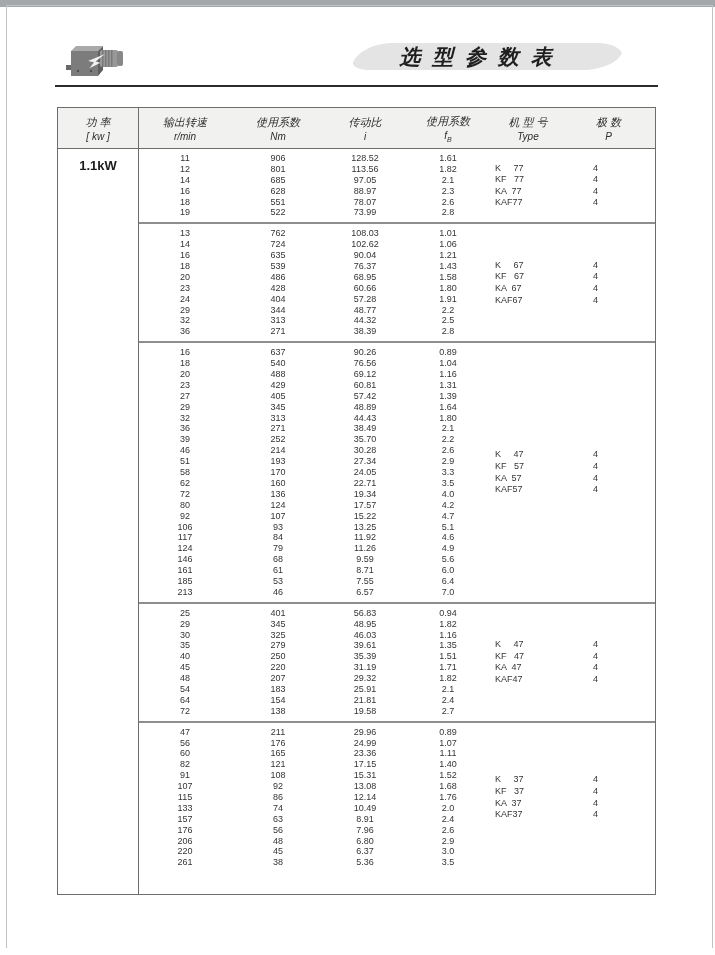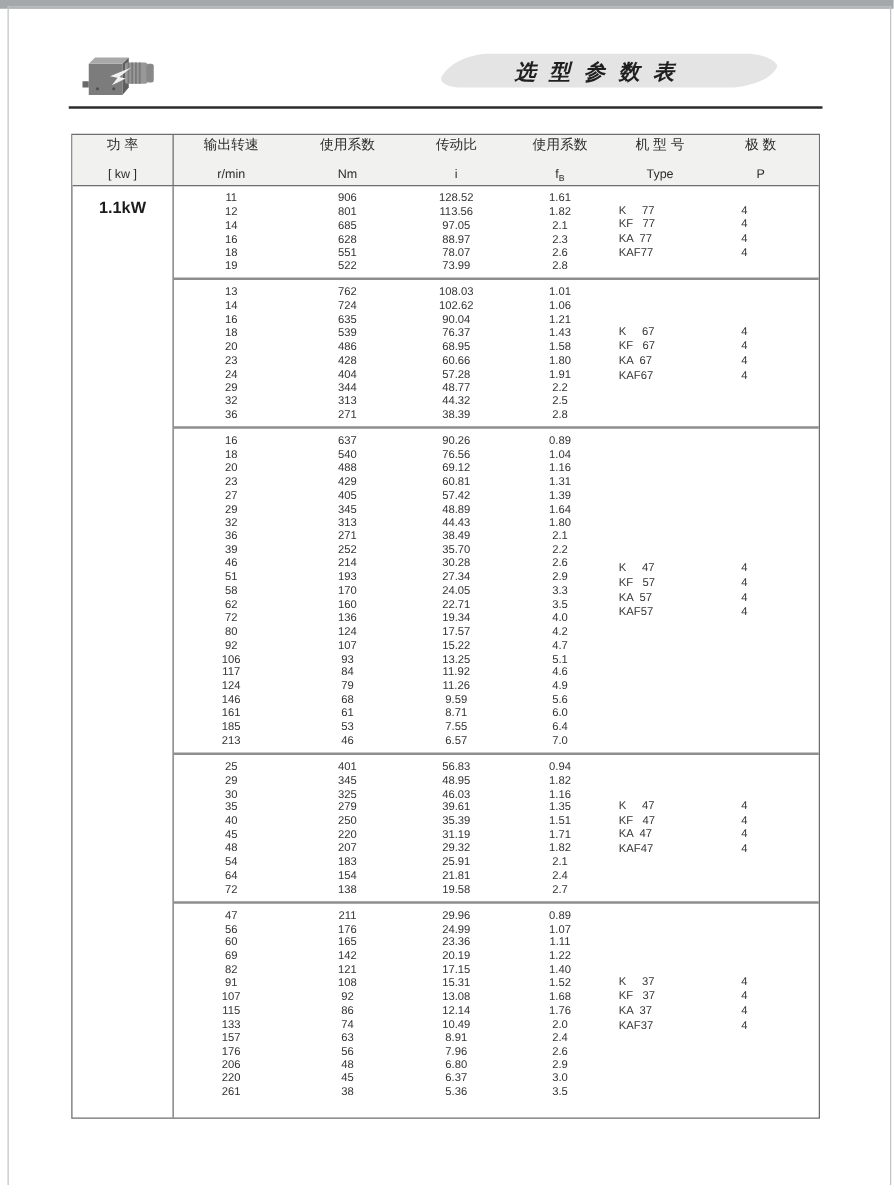--- a/index.html
+++ b/index.html
@@ -10,29 +10,29 @@
   .frame-left{left:6px;top:5px;width:1px;height:943px;}
   .frame-right{left:712px;top:5px;width:1px;height:943px;}
   .frame-bottom{left:0;top:948px;width:715px;height:7px;background:#a4a8ab;}
 
   .logo{position:absolute;left:64px;top:38px;width:64px;height:46px;}
 
   .banner{position:absolute;left:350px;top:40px;width:288px;height:34px;}
   .banner svg{position:absolute;left:0;top:0;width:100%;height:100%;}
   .banner-text{position:absolute;left:0;top:0;width:100%;height:100%;
     display:flex;align-items:center;justify-content:center;padding-right:34px;box-sizing:border-box;
-    font-style:italic;font-size:17px;letter-spacing:3px;color:#1f1f1f;font-weight:bold;}
+    font-style:italic;font-size:21px;letter-spacing:3px;color:#1f1f1f;font-weight:bold;}
 
   .header-rule{position:absolute;left:55px;top:85px;width:603px;height:2px;background:#2c2c2c;}
 
   .tbl{position:absolute;left:57px;top:107px;width:599px;height:788px;
        border:1.5px solid #6d6d6d;box-sizing:border-box;display:flex;flex-direction:column;
        color:#343434;}
   .thead{display:flex;height:40px;background:#f1f1ef;border-bottom:1.5px solid #6d6d6d;flex:0 0 auto;}
-  .th{display:flex;flex-direction:column;align-items:center;justify-content:flex-start;gap:11px;}
+  .th{display:flex;flex-direction:column;align-items:center;justify-content:center;gap:1px;font-style:italic;}
   .th-cn{font-size:11px;color:#2d2d2d;}
   .th-unit{font-size:10px;color:#2d2d2d;}
   .th-unit sub{font-size:7px;}
   .power-w{width:81px;flex:0 0 auto;}
   .power-divider{border-right:1.5px solid #6d6d6d;box-sizing:border-box;}
 
   .tbody{display:flex;flex:1 1 auto;min-height:0;}
   .power-col{width:81px;flex:0 0 auto;border-right:1.5px solid #6d6d6d;box-sizing:border-box;
              text-align:center;}
   .power-label{margin-top:9px;font-weight:bold;font-size:13px;color:#1c1c1c;}
@@ -513,26 +513,20 @@
               <span class="c-ratio">24.99</span>
               <span class="c-fb">1.07</span>
             </div>
             <div class="drow">
               <span class="c-speed">60</span>
               <span class="c-torque">165</span>
               <span class="c-ratio">23.36</span>
               <span class="c-fb">1.11</span>
             </div>
             <div class="drow">
-              <span class="c-speed">69</span>
-              <span class="c-torque">142</span>
-              <span class="c-ratio">20.19</span>
-              <span class="c-fb">1.22</span>
-            </div>
-            <div class="drow">
               <span class="c-speed">82</span>
               <span class="c-torque">121</span>
               <span class="c-ratio">17.15</span>
               <span class="c-fb">1.40</span>
             </div>
             <div class="drow">
               <span class="c-speed">91</span>
               <span class="c-torque">108</span>
               <span class="c-ratio">15.31</span>
               <span class="c-fb">1.52</span>

